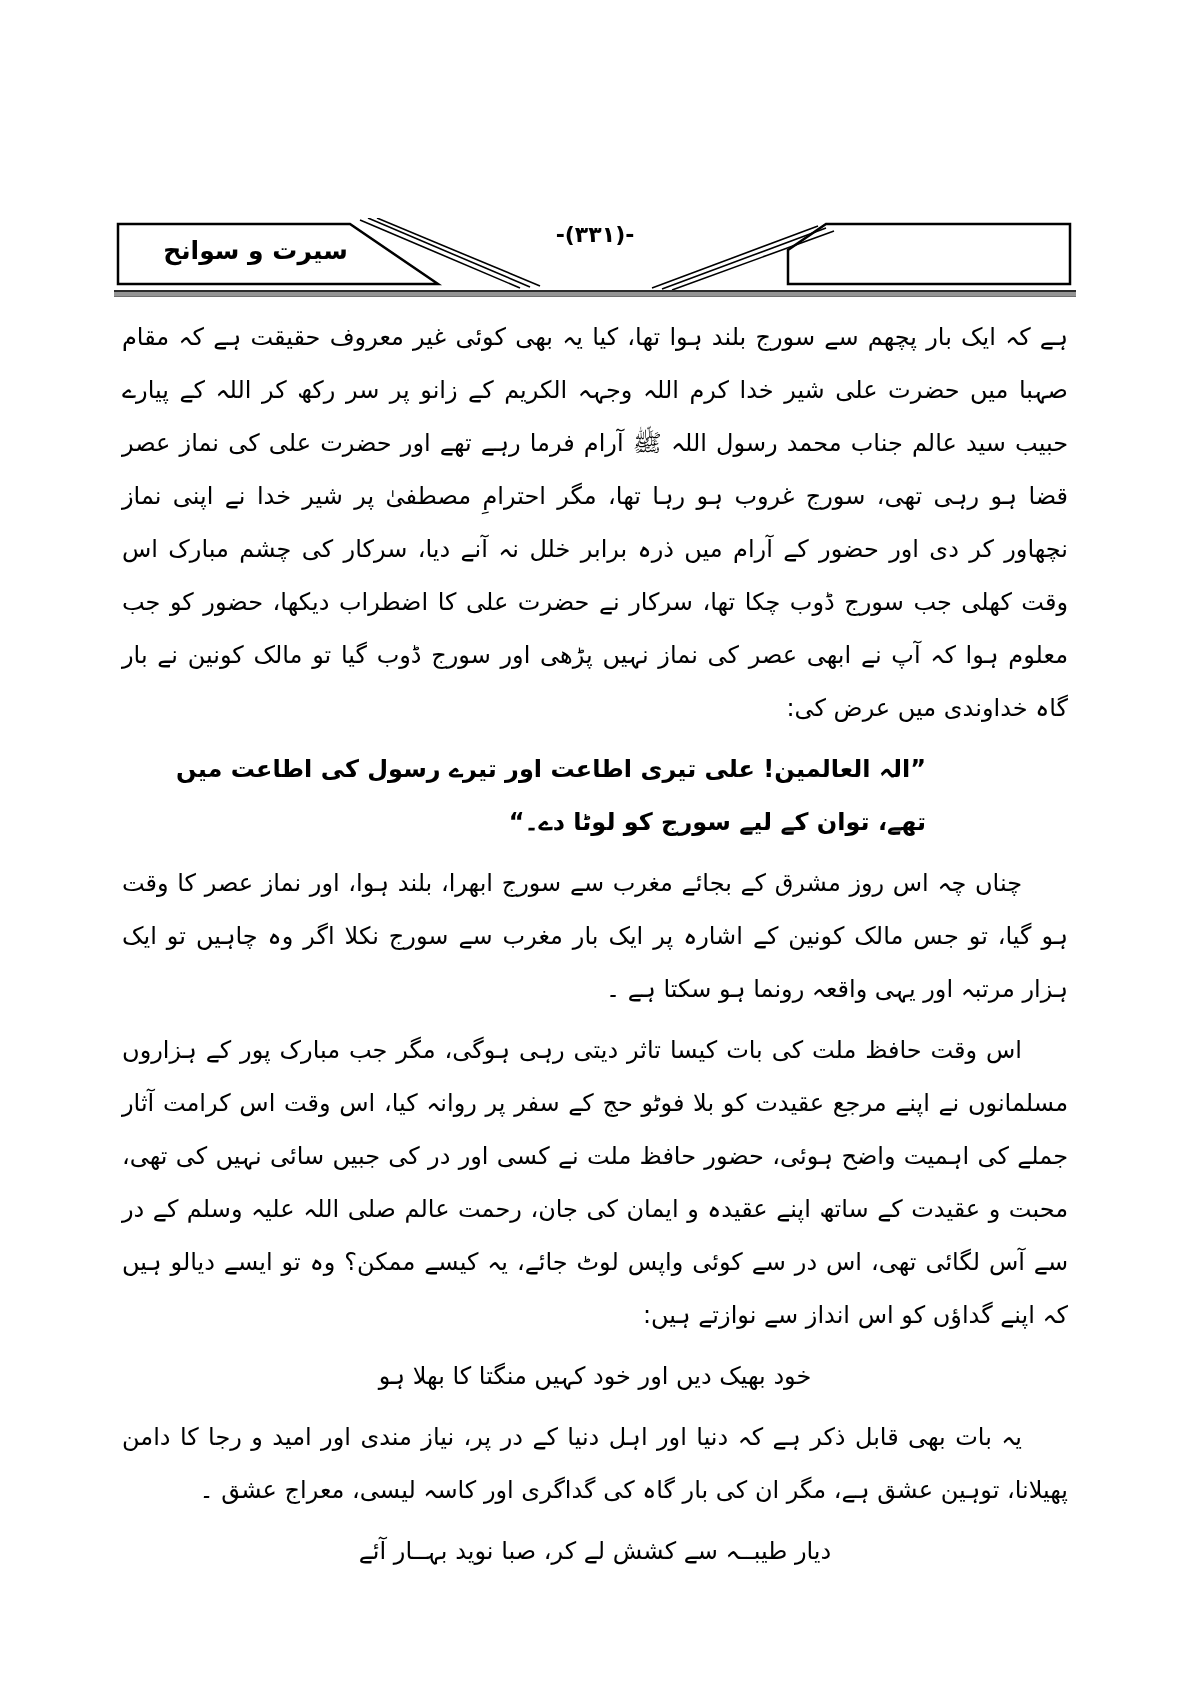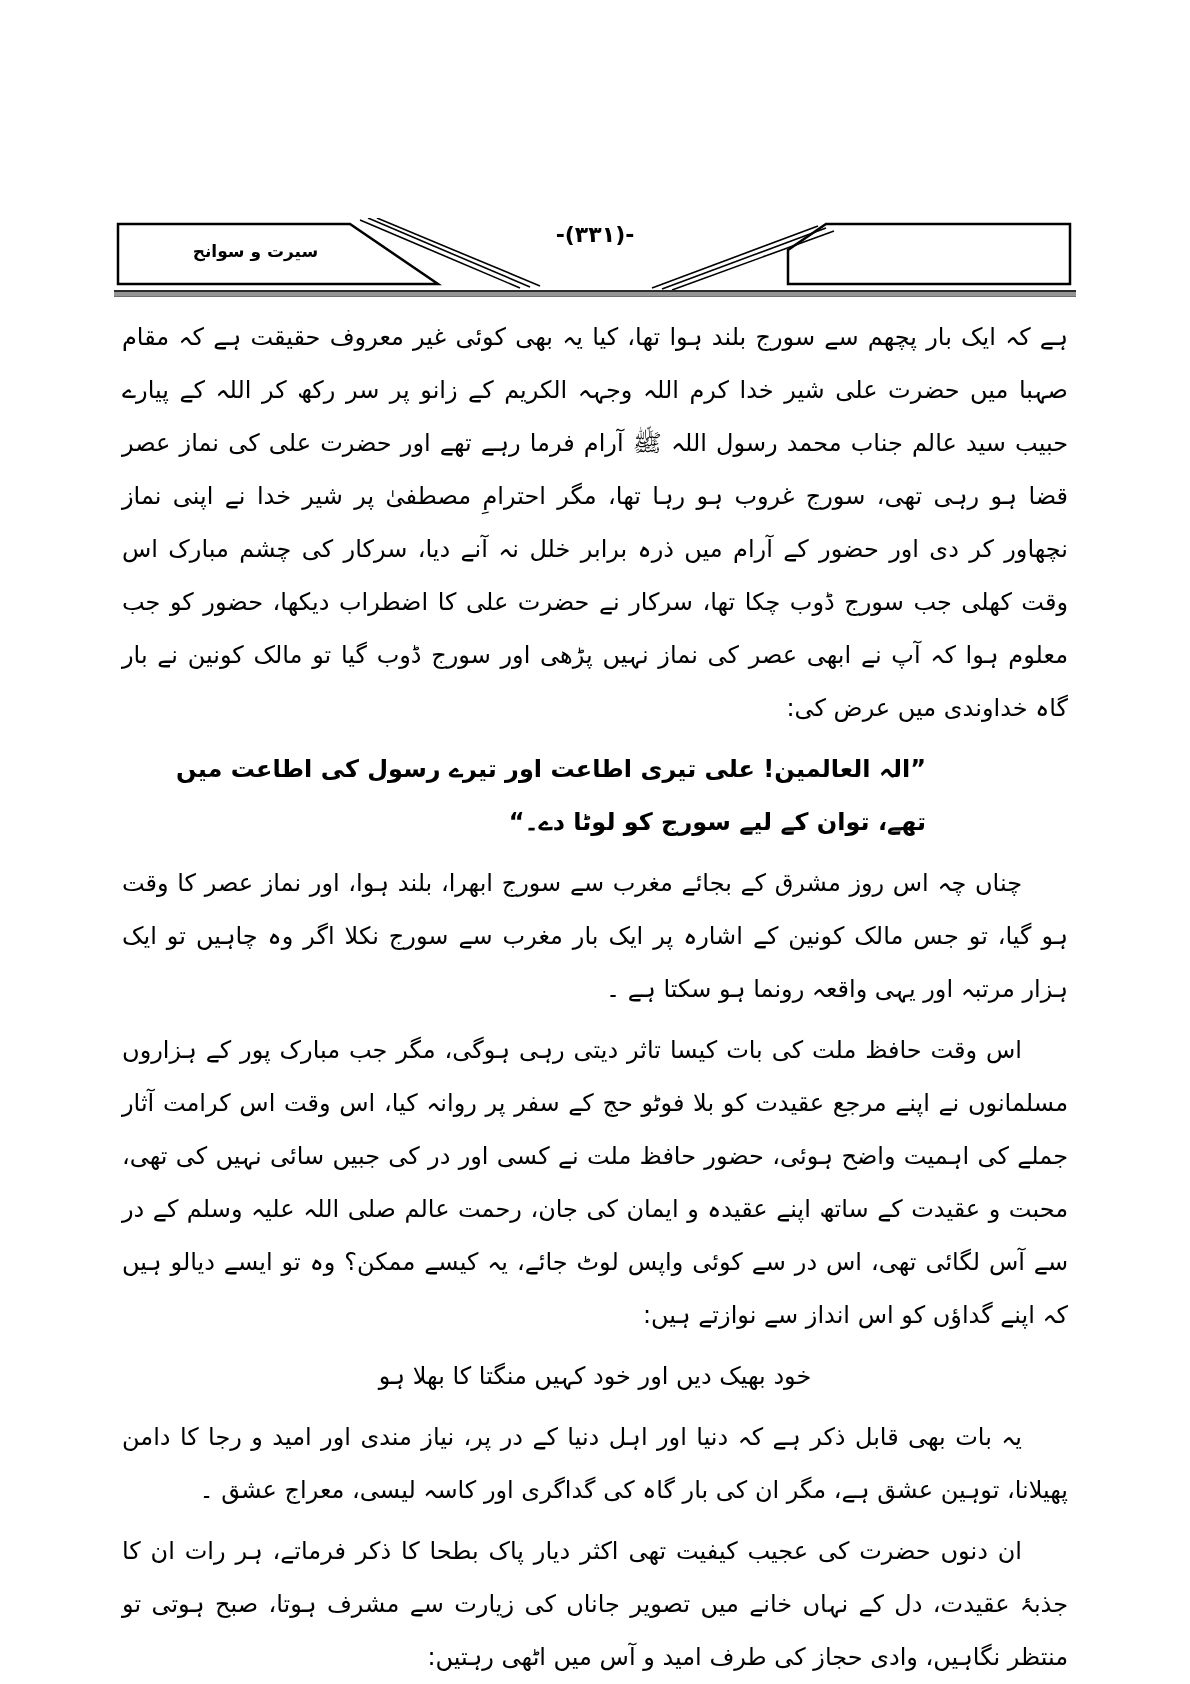--- a/index.html
+++ b/index.html
@@ -10,21 +10,21 @@
     font-family:"DejaVu Sans", sans-serif;
     overflow:hidden;
   }
   .content { position:absolute; left:114px; top:218px; width:962px; }
 
   
   .header { position:relative; height:72px; direction:ltr; }
   .hdr-svg { position:absolute; top:0; left:0; }
   .hdr-label {
     position:absolute; direction:rtl;
-    font-weight:bold; font-size:17px; line-height:30px;
+    font-weight:bold; font-size:25px; line-height:30px;
     text-align:center; white-space:nowrap;
   }
   .hdr-right-label { left:678px; top:18px; width:272px; }
   .hdr-left-label  { left:4px;  top:18px; width:275px; }
   .hdr-num {
     position:absolute; left:331px; top:4px; width:300px;
     text-align:center; font-size:22px; font-weight:bold; direction:ltr;
   }
   .rule {
     height:4px; background:#949494;
@@ -76,19 +76,18 @@
 
     <div class="rule"></div>
 
     <div class="body-text">
       <p>ہے کہ ایک بار پچھم سے سورج بلند ہوا تھا، کیا یہ بھی کوئی غیر معروف حقیقت ہے کہ مقام صہبا میں حضرت علی شیر خدا کرم اللہ وجہہ الکریم کے زانو پر سر رکھ کر اللہ کے پیارے حبیب سید عالم جناب محمد رسول اللہ ﷺ آرام فرما رہے تھے اور حضرت علی کی نماز عصر قضا ہو رہی تھی، سورج غروب ہو رہا تھا، مگر احترامِ مصطفیٰ پر شیر خدا نے اپنی نماز نچھاور کر دی اور حضور کے آرام میں ذرہ برابر خلل نہ آنے دیا، سرکار کی چشم مبارک اس وقت کھلی جب سورج ڈوب چکا تھا، سرکار نے حضرت علی کا اضطراب دیکھا، حضور کو جب معلوم ہوا کہ آپ نے ابھی عصر کی نماز نہیں پڑھی اور سورج ڈوب گیا تو مالک کونین نے بار گاہ خداوندی میں عرض کی:</p>
       <p class="quote">”الہ العالمین! علی تیری اطاعت اور تیرے رسول کی اطاعت میں تھے، توان کے لیے سورج کو لوٹا دے۔“</p>
       <p class="indent">چناں چہ اس روز مشرق کے بجائے مغرب سے سورج ابھرا، بلند ہوا، اور نماز عصر کا وقت ہو گیا، تو جس مالک کونین کے اشارہ پر ایک بار مغرب سے سورج نکلا اگر وہ چاہیں تو ایک ہزار مرتبہ اور یہی واقعہ رونما ہو سکتا ہے ۔</p>
       <p class="indent">اس وقت حافظ ملت کی بات کیسا تاثر دیتی رہی ہوگی، مگر جب مبارک پور کے ہزاروں مسلمانوں نے اپنے مرجع عقیدت کو بلا فوٹو حج کے سفر پر روانہ کیا، اس وقت اس کرامت آثار جملے کی اہمیت واضح ہوئی، حضور حافظ ملت نے کسی اور در کی جبیں سائی نہیں کی تھی، محبت و عقیدت کے ساتھ اپنے عقیدہ و ایمان کی جان، رحمت عالم صلی اللہ علیہ وسلم کے در سے آس لگائی تھی، اس در سے کوئی واپس لوٹ جائے، یہ کیسے ممکن؟ وہ تو ایسے دیالو ہیں کہ اپنے گداؤں کو اس انداز سے نوازتے ہیں:</p>
       <p class="verse">خود بھیک دیں اور خود کہیں منگتا کا بھلا ہو</p>
       <p class="indent">یہ بات بھی قابل ذکر ہے کہ دنیا اور اہل دنیا کے در پر، نیاز مندی اور امید و رجا کا دامن پھیلانا، توہین عشق ہے، مگر ان کی بار گاہ کی گداگری اور کاسہ لیسی، معراج عشق ۔</p>
-      <p class="indent">ان دنوں حضرت کی عجیب کیفیت تھی اکثر دیار پاک بطحا کا ذکر فرماتے، ہر رات ان کا جذبۂ عقیدت، دل کے نہاں خانے میں تصویر جاناں کی زیارت سے مشرف ہوتا، صبح ہوتی تو منتظر نگاہیں، وادی حجاز کی طرف امید و آس میں اٹھی رہتیں:</p>
       <p class="verse">دیار طیبــہ سے کشش لے کر، صبا نوید بہــار آئے</p>
 
     </div>
 
   </div>
 </div>
 
 </body></html>

